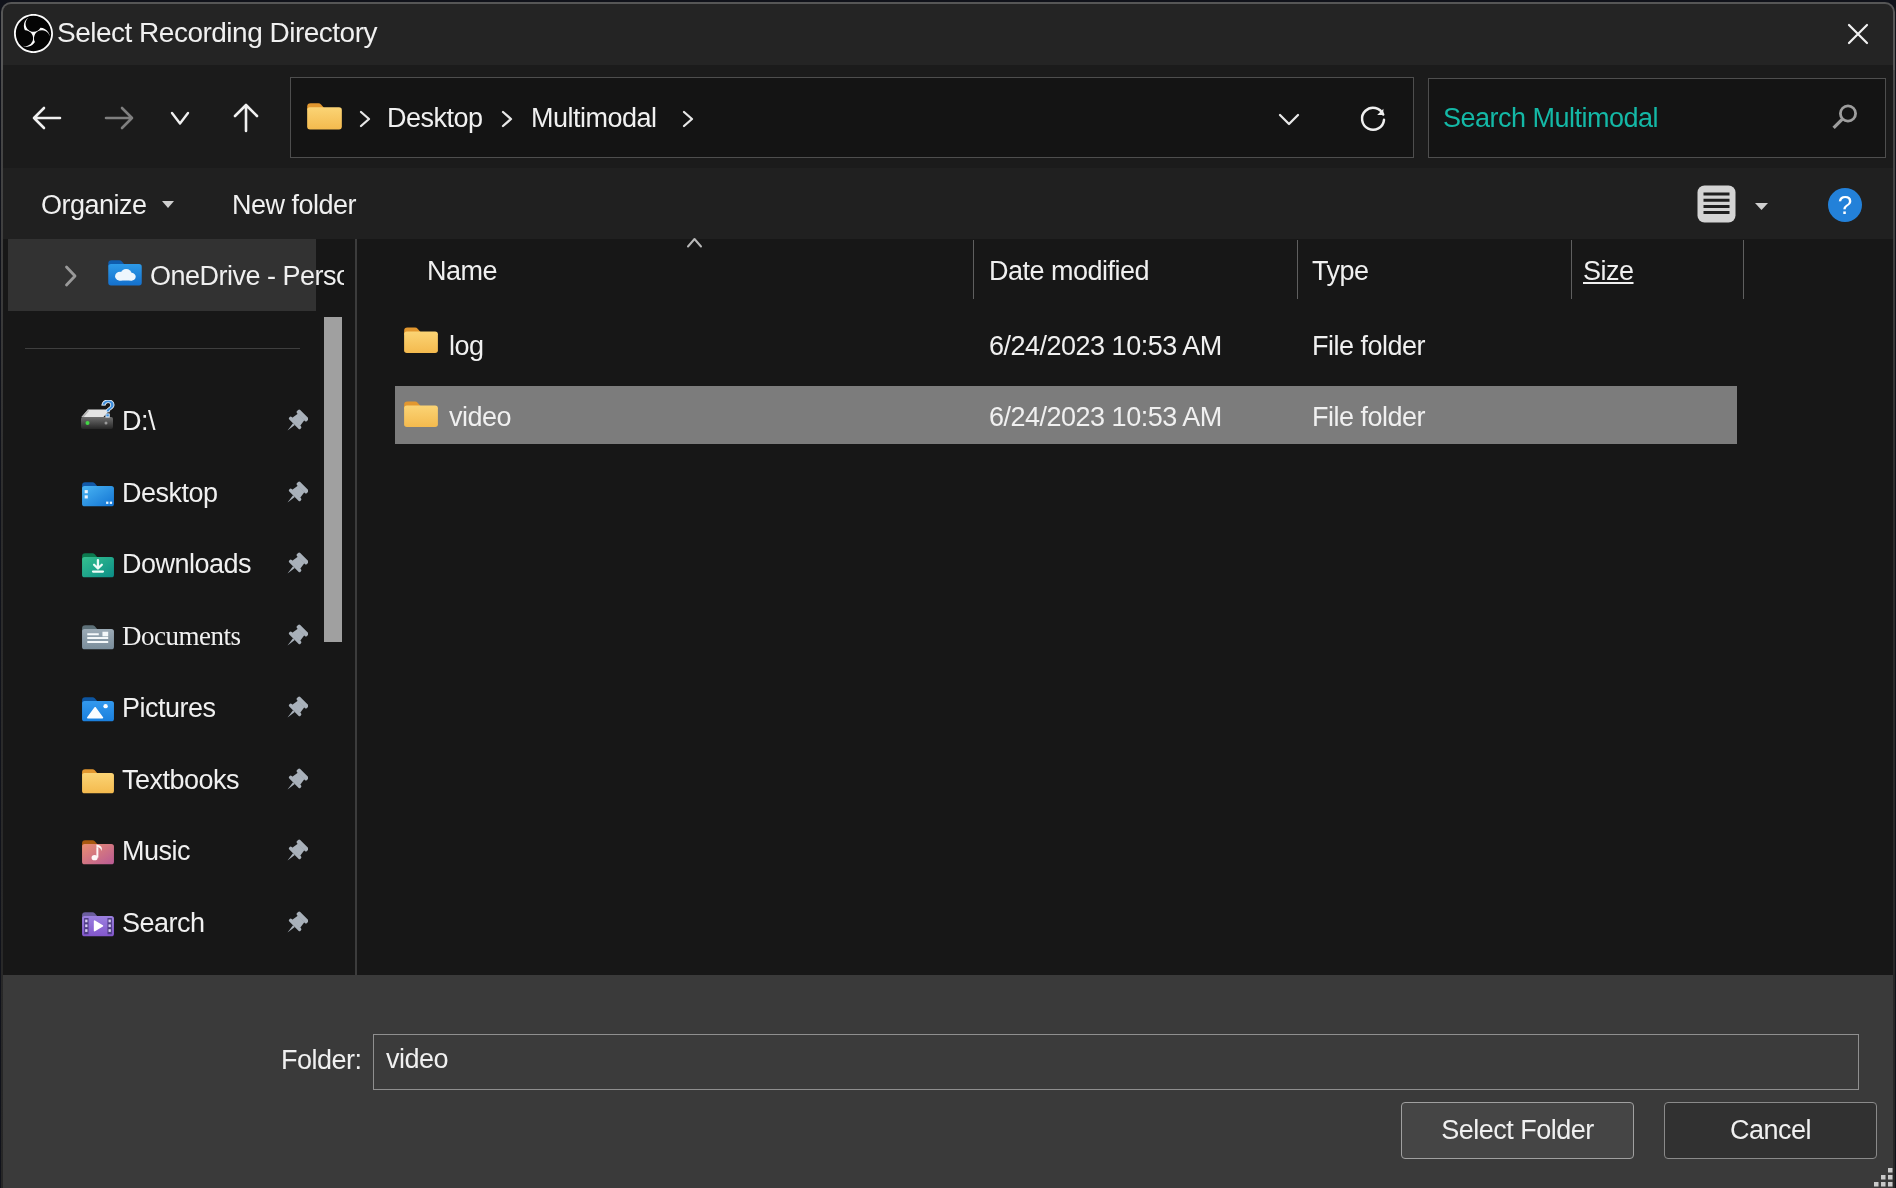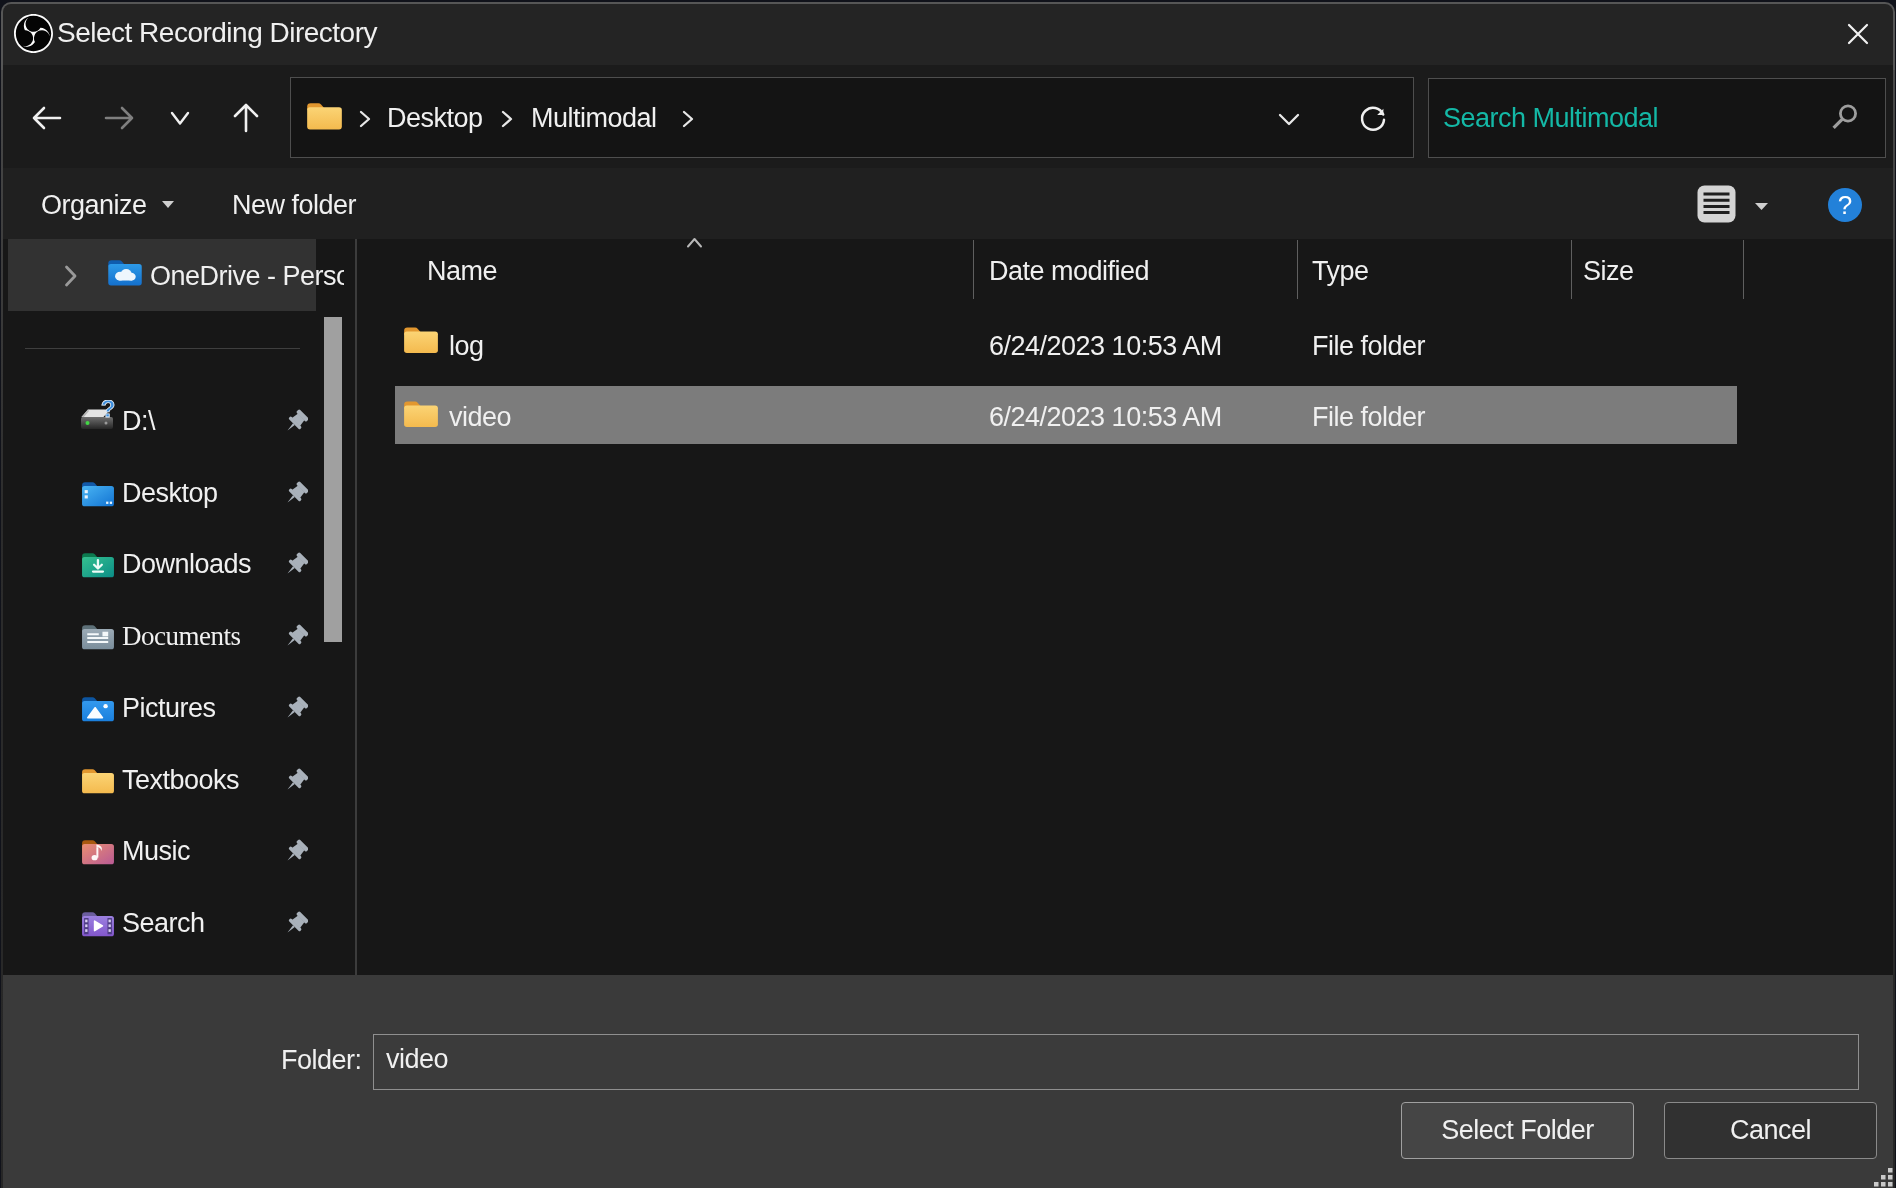--- a/index.html
+++ b/index.html
@@ -272,21 +272,21 @@
 <svg class="abs" style="left:284px; top:910px;" width="24" height="28">
     <use href="#pin"></use>
   </svg>
 
 <div class="abs" style="left:324px; top:317px; width:18px; height:325px; background:#a0a0a0;"></div>
 <div class="vline" style="left:355px; top:239px; width:2px; height:736px;"></div>
 
 <div class="t" style="left:427px; top:258px;">Name</div>
 <div class="t" style="left:989px; top:258px;">Date modified</div>
 <div class="t" style="left:1312px; top:258px;">Type</div>
-<div class="t" style="left:1583px; top:258px;">Size</div>
+<div class="t" style="left:1583px; top:258px;text-decoration:underline;">Size</div>
 <svg class="abs" style="left:686px; top:236px;" width="18" height="14">
   <path d="M2 10.5 L8.5 3 L15 10.5" stroke="#b8b8b8" stroke-width="2" stroke-linecap="round" stroke-linejoin="round" fill="none"></path>
 </svg>
 <div class="vline" style="left:973px; top:240px; width:1px; height:59px; background:#5f5f5f;"></div>
 <div class="vline" style="left:1297px; top:240px; width:1px; height:59px; background:#5f5f5f;"></div>
 <div class="vline" style="left:1571px; top:240px; width:1px; height:59px; background:#5f5f5f;"></div>
 <div class="vline" style="left:1743px; top:240px; width:1px; height:59px; background:#5f5f5f;"></div>
 
 <svg class="abs" style="left:403px; top:325px;" width="36" height="29" viewBox="0 0 32.5 25.5">
   <use href="#folderY"></use>

